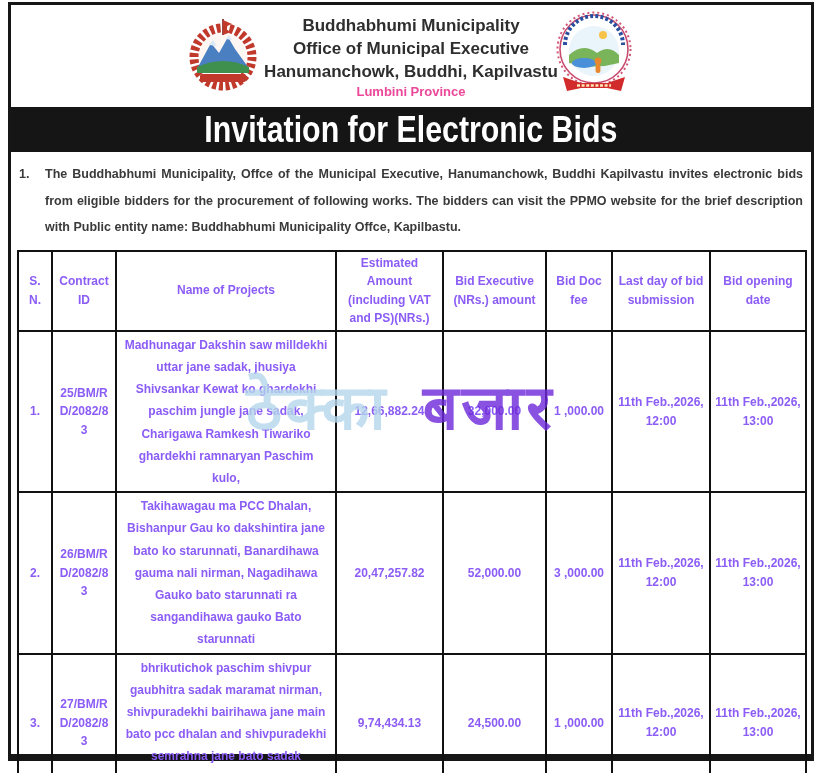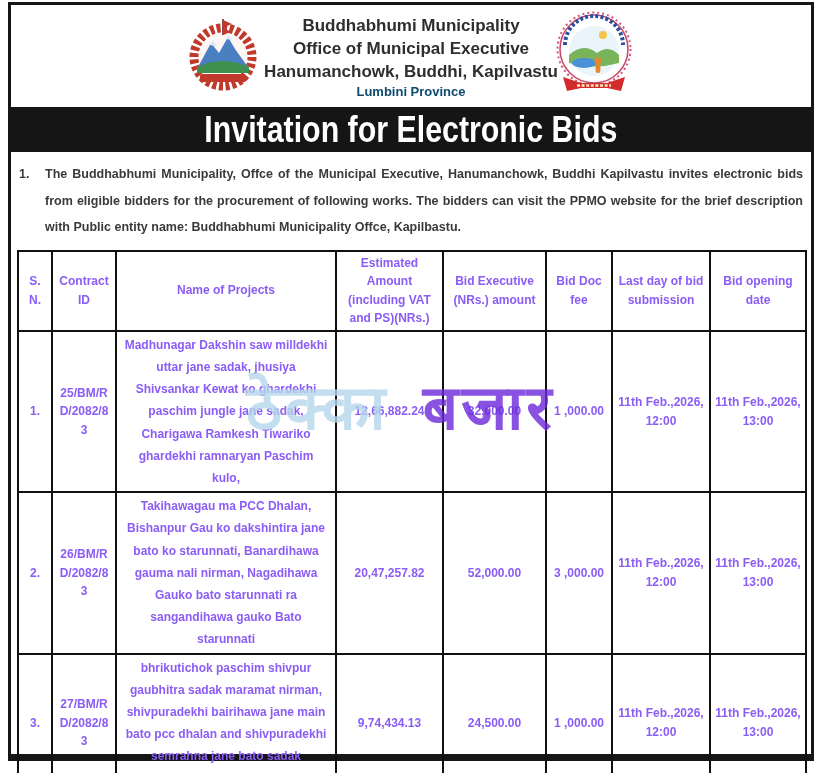--- a/index.html
+++ b/index.html
@@ -3,21 +3,21 @@
 <meta charset="utf-8">
 <style>
   html,body{margin:0;padding:0;background:#fff;}
   body{width:822px;height:773px;position:relative;overflow:hidden;
        font-family:"Liberation Sans","DejaVu Sans",sans-serif;color:#333;}
   .sheet{position:absolute;left:8px;top:2px;width:800px;height:749px;
          border:3px solid #161616;border-bottom-width:7px;background:#fff;}
   
   .header{position:relative;height:92px;padding-top:10px;text-align:center;}
   .hl1{font-size:17px;font-weight:700;color:#2e2e2e;line-height:1.35;}
-  .hl4{font-size:13px;font-weight:700;color:#0c4a6e;line-height:1.3;}
+  .hl4{font-size:13px;font-weight:700;color:#ec4899;line-height:1.3;}
   .logo{position:absolute;top:10px;}
   .logo-left{left:172px;}
   .logo-right{left:542px;top:6px;}
   
   .titlebar{height:45px;background:#151515;display:flex;align-items:center;justify-content:center;text-align:right;}
   .titlebar .t{color:#fff;font-size:37px;font-weight:700;white-space:nowrap;
                display:inline-block;transform:scaleX(0.82);letter-spacing:0px;}
   .dateline{text-align:right;padding:12px 10px 0 0;font-size:14px;font-weight:700;color:#2c2c2c;}
   
   .numpara{display:grid;grid-template-columns:26px 1fr;margin:9px 8px 0 8px;

